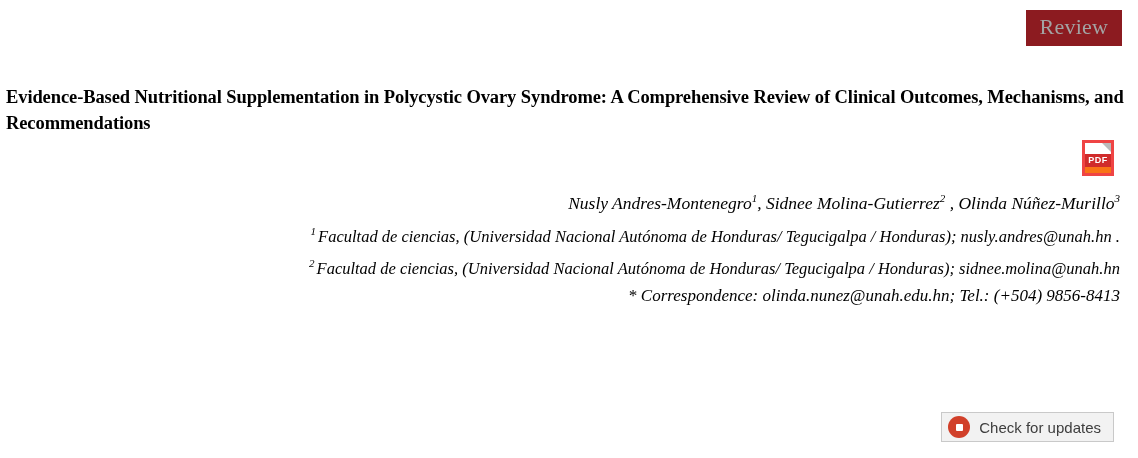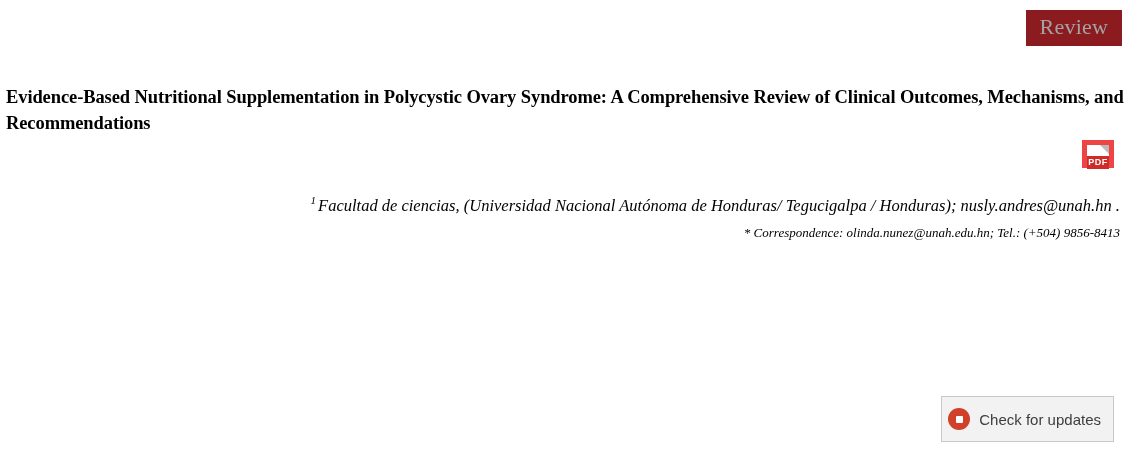--- a/index.html
+++ b/index.html
@@ -42,23 +42,23 @@
     font-size: 18.5px;
     line-height: 26px;
     letter-spacing: -0.1px;
     margin-top: 12px;
   }
   .pdf-icon {
     position: absolute;
     top: 140px;
     right: 24px;
     width: 32px;
-    height: 28px;
+    height: 36px;
     background: #f97316;
-    border: 5px solid #ef4444;
+    border: 3px solid #ef4444;
     box-sizing: border-box;
   }
   .pdf-icon .pdf-top {
     position: absolute;
     left: 0; top: 0; right: 0;
     height: 13px;
     background: #ffffff;
   }
   .pdf-icon .pdf-band {
     position: absolute;
@@ -107,30 +107,30 @@
     line-height: 25px;
     margin-top: 3px;
     padding-right: 6px;
   }
   .affil sup {
     font-size: 11px;
     vertical-align: super;
     margin-right: 2px;
   }
   .correspondence {
-    font-size: 13px;
+    font-size: 17px;
     line-height: 25px;
     margin-top: 2px;
     padding-right: 6px;
   }
   .crossmark {
     position: absolute;
     right: 24px;
     bottom: 16px;
-    height: 46px;
+    height: 30px;
     display: flex;
     align-items: center;
     background: #f2f2f2;
     border: 1px solid #c9c9c9;
     padding: 0 12px 0 6px;
     box-sizing: border-box;
   }
   .crossmark .cm-logo {
     width: 22px;
     height: 22px;
@@ -169,25 +169,31 @@
   <div class="title">Evidence-Based Nutritional Supplementation in Polycystic Ovary Syndrome: A Comprehensive Review of Clinical Outcomes, Mechanisms, and Recommendations</div>
 
   <div class="pdf-icon">
     <div class="pdf-top"></div>
     <div class="pdf-fold"></div>
     <div class="pdf-band">PDF</div>
   </div>
 
   <div class="authors-block">
 
+    <div class="authors-line">
+      <span>Nusly Andres-Montenegro</span><sup>1</sup><span>, </span><span>Sidnee Molina-Gutierrez</span><sup>2</sup><span> , </span><span>Olinda Núñez-Murillo</span><sup>3</sup>
+    </div>
 
     <div class="affil">
       <sup>1</sup><span>Facultad de ciencias, (Universidad Nacional Autónoma de Honduras/ Tegucigalpa / Honduras); nusly.andres@unah.hn .</span>
     </div>
 
+    <div class="affil">
+      <sup>2</sup><span>Facultad de ciencias, (Universidad Nacional Autónoma de Honduras/ Tegucigalpa / Honduras); sidnee.molina@unah.hn</span>
+    </div>
 
 
     <div class="correspondence">* Correspondence: olinda.nunez@unah.edu.hn; Tel.: (+504) 9856-8413</div>
 
   </div>
 
   <div class="crossmark">
     <span class="cm-logo"></span>
     <span class="cm-text">Check for updates</span>
   </div>

